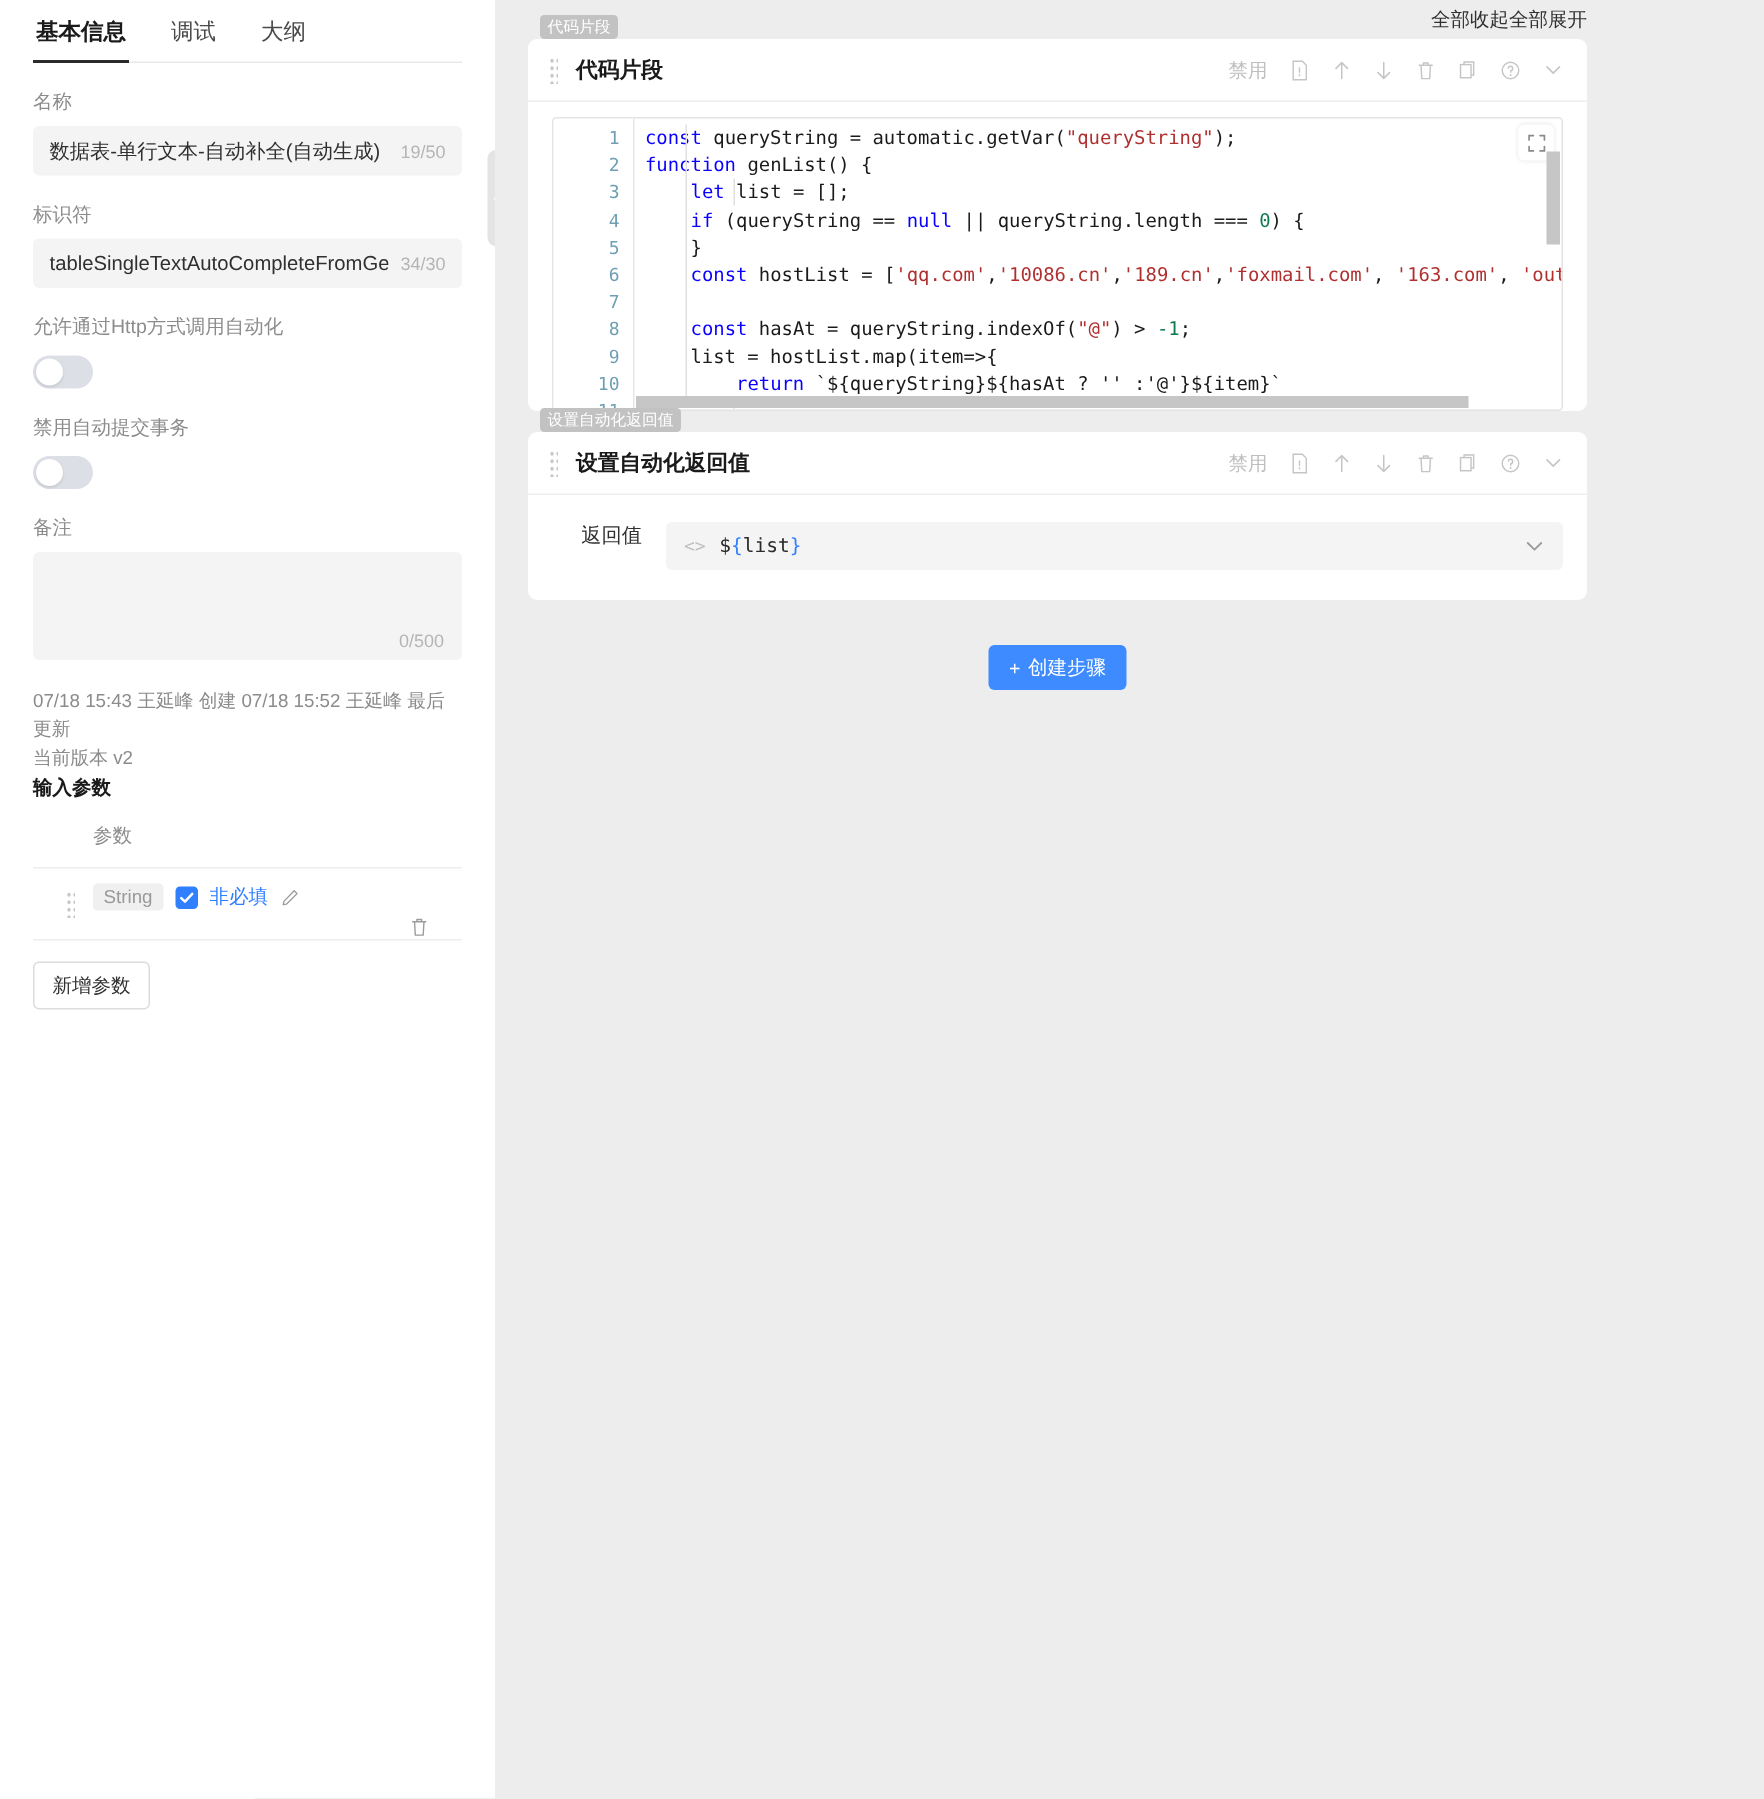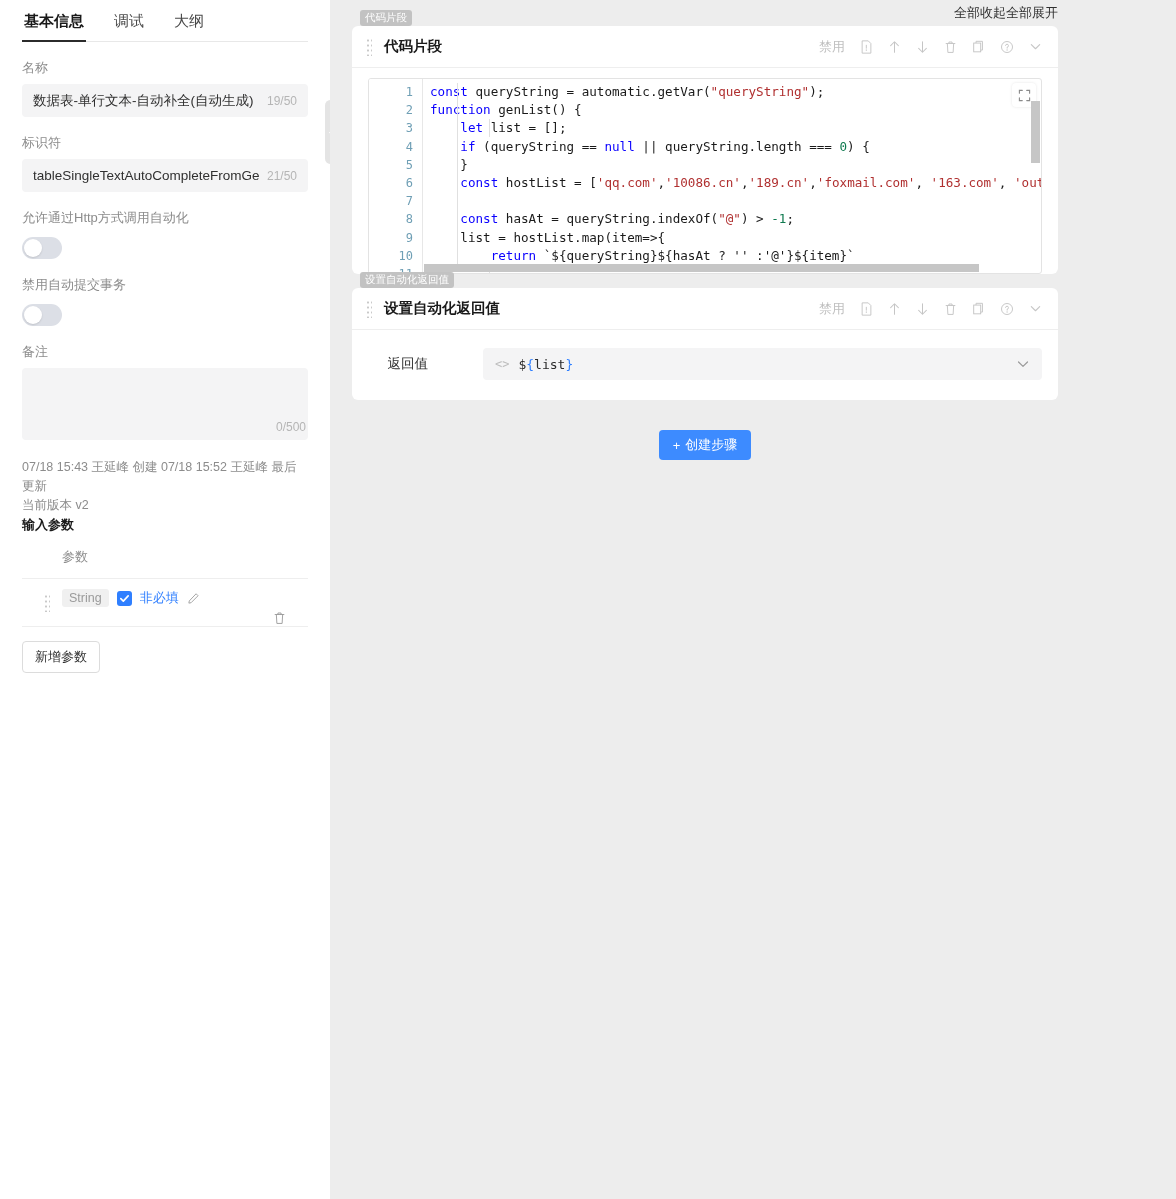--- a/index.html
+++ b/index.html
@@ -51,21 +51,21 @@
   .toggle::after {
     content: ""; position: absolute; left: 2px; top: 2px;
     width: 18px; height: 18px; border-radius: 50%; background: #fff;
     box-shadow: 0 1px 2px rgba(0,0,0,.12);
   }
   .textarea-box {
     background: #f4f4f5; border-radius: 4px; height: 72px;
     position: relative; padding: 8px 11px; font-size: 13px; color: #303030;
   }
   .textarea-box .counter {
-    position: absolute; right: 2px; bottom: 6px; margin: 0;
+    position: absolute; right: 12px; bottom: 6px; margin: 0;
   }
   .meta {
     font-size: 12.5px; color: #8c8c8c; margin-top: 18px; line-height: 1.5;
   }
   .meta .vline { display: block; }
   .input-params-title {
     font-size: 13px; color: #1a1a1a; font-weight: bold;
     margin-top: 2px;
   }
   .param-head {
@@ -189,21 +189,21 @@
     position: absolute; right: 1px; top: 22px;
     width: 9px; height: 62px; background: #c6c6c6; border-radius: 0;
     cursor: pointer;
   }
   .hscroll {
     position: absolute; left: 55px; bottom: 1px;
     width: 555px; height: 8px; background: #c6c6c6; cursor: pointer;
   }
 
   
-  .ret-body { padding: 18px 16px 20px 16px; display: flex; align-items: center; gap: 39px; }
+  .ret-body { padding: 18px 16px 20px 16px; display: flex; align-items: flex-start; }
   .ret-label { font-size: 13.5px; color: #303030; width: 60px; text-align: right; }
   .ret-field {
     margin-left: 16px; flex: 1; background: #f4f4f5; border-radius: 4px;
     height: 32px; display: flex; align-items: center; padding: 0 12px;
     cursor: pointer;
   }
   .code-chevrons { color: #bdbdbd; font-size: 12px; font-family: "DejaVu Sans Mono", monospace; }
   .ret-val {
     margin-left: 9px; font-family: "DejaVu Sans Mono", monospace;
     font-size: 13px; color: #2b2b2b;
@@ -233,21 +233,21 @@
 
     <div class="field-label">名称</div>
     <div class="input-box">
       <span class="val">数据表-单行文本-自动补全(自动生成)</span>
       <span class="counter">19/50</span>
     </div>
 
     <div class="field-label">标识符</div>
     <div class="input-box">
       <span class="val">tableSingleTextAutoCompleteFromGen</span>
-      <span class="counter">21/50</span>
+      <span class="counter">34/30</span>
     </div>
 
     <div class="field-label">允许通过Http方式调用自动化</div>
     <div class="toggle"></div>
 
     <div class="field-label">禁用自动提交事务</div>
     <div class="toggle"></div>
 
     <div class="field-label">备注</div>
     <div class="textarea-box">

